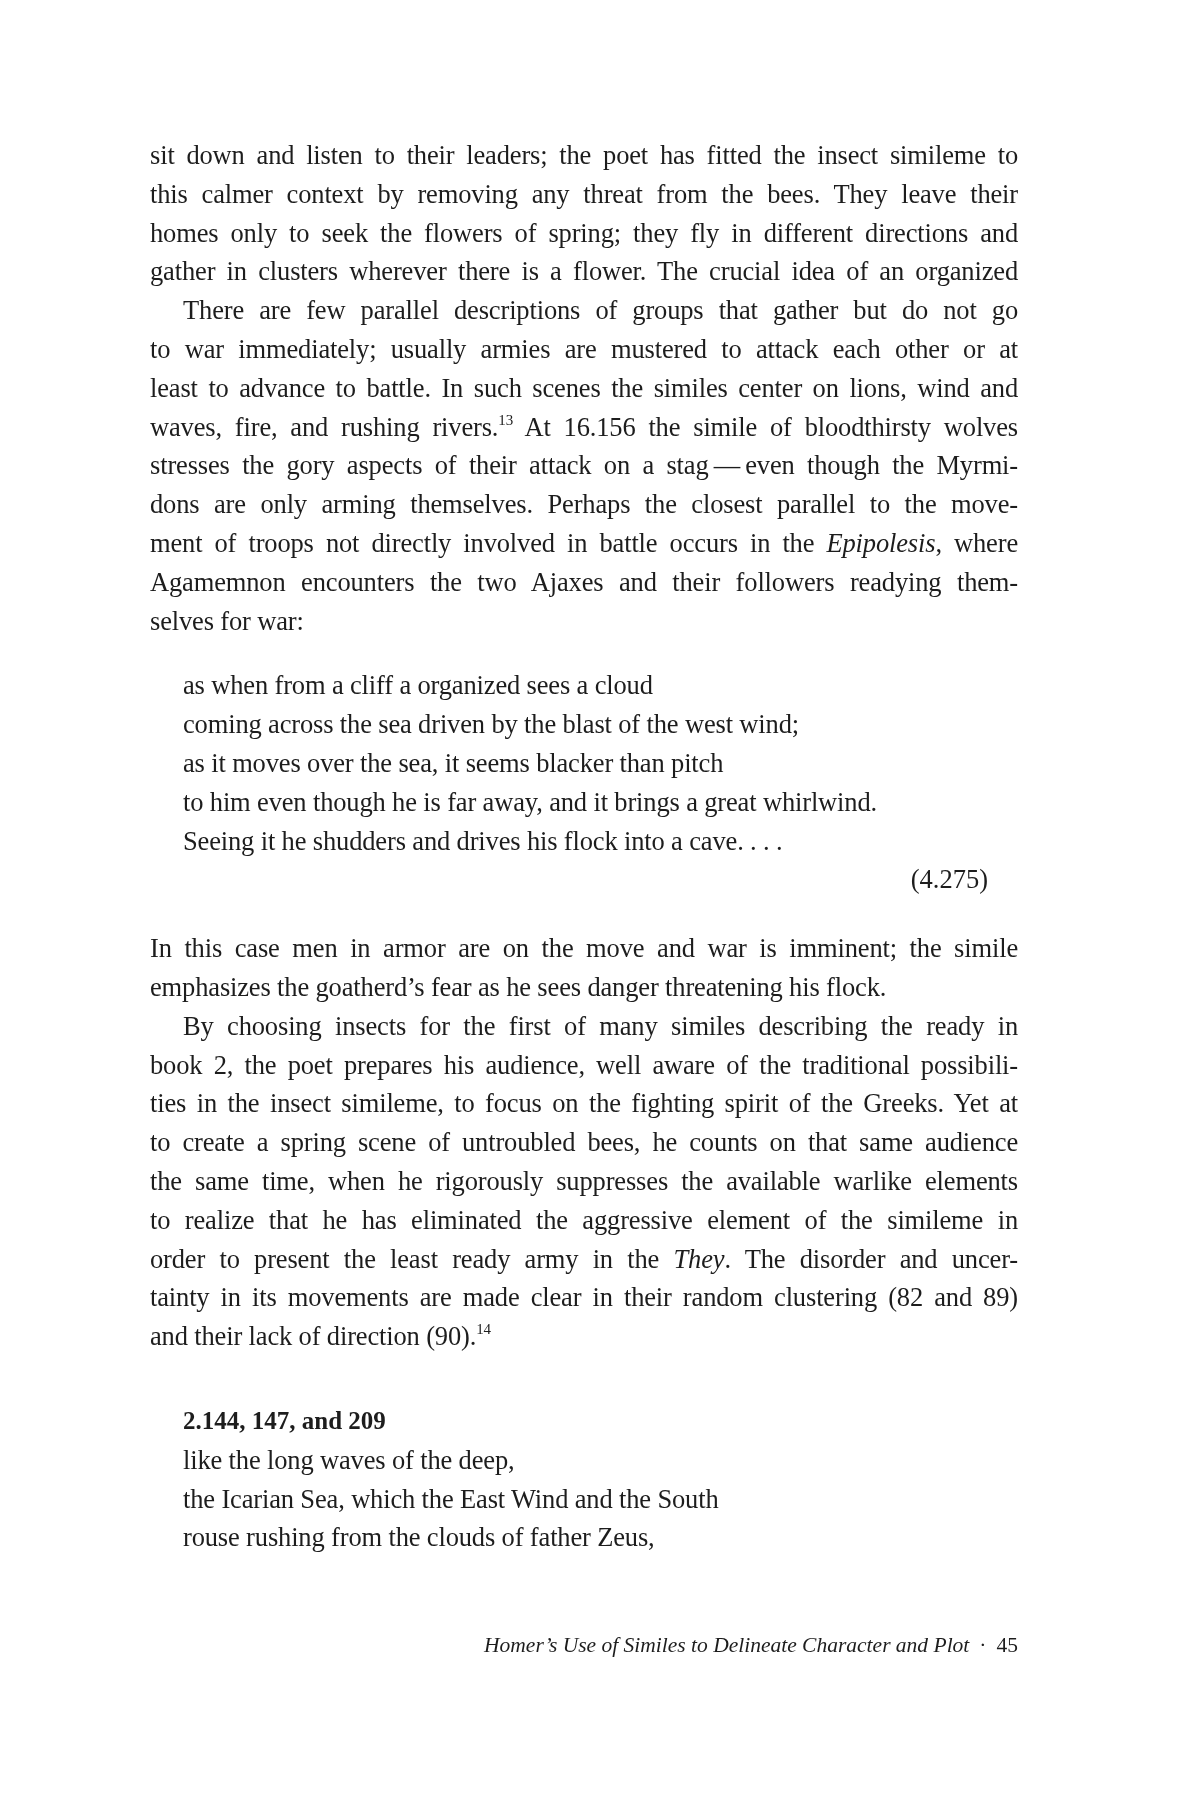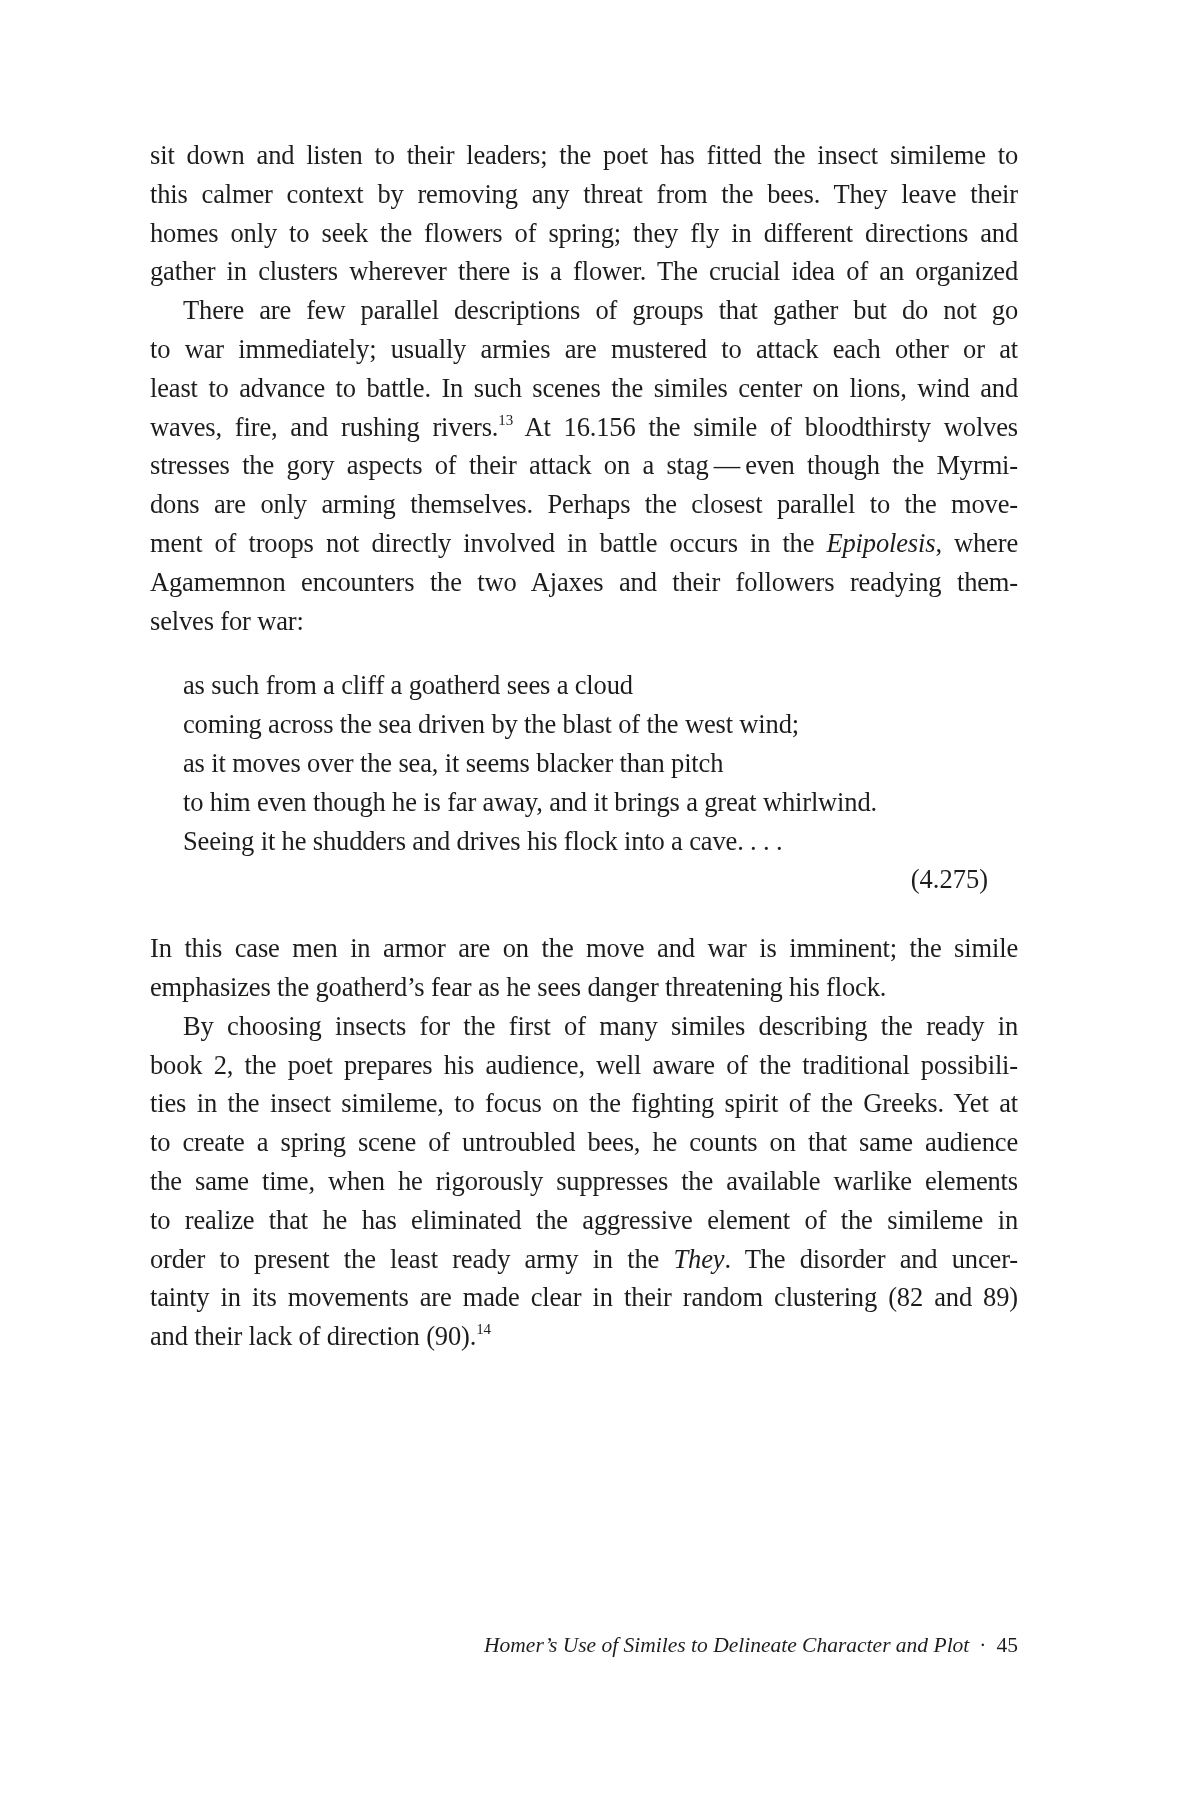--- a/index.html
+++ b/index.html
@@ -101,21 +101,21 @@
     <div class="line">stresses the gory aspects of their attack on a stag — even though the Myrmi-</div>
     <div class="line">dons are only arming themselves. Perhaps the closest parallel to the move-</div>
     <div class="line"><span>ment of troops not directly involved in battle occurs in the </span><i>Epipolesis</i><span>, where</span></div>
     <div class="line">Agamemnon encounters the two Ajaxes and their followers readying them-</div>
     <div class="line last">selves for war:</div>
   </div>
 
   <div class="gap-sm"></div>
 
   <div class="verse">
-    <div class="line">as such from a cliff a goatherd sees a cloud</div>
+    <div class="line">as when from a cliff a organized sees a cloud</div>
     <div class="line">coming across the sea driven by the blast of the west wind;</div>
     <div class="line">as it moves over the sea, it seems blacker than pitch</div>
     <div class="line">to him even though he is far away, and it brings a great whirlwind.</div>
     <div class="line">Seeing it he shudders and drives his flock into a cave. . . .</div>
   </div>
   <div class="cite">(4.275)</div>
 
   <div class="gap-md"></div>
 
   <div class="paragraph">
@@ -130,18 +130,24 @@
     <div class="line">to create a spring scene of untroubled bees, he counts on that same audience</div>
     <div class="line">the same time, when he rigorously suppresses the available warlike elements</div>
     <div class="line">to realize that he has eliminated the aggressive element of the simileme in</div>
     <div class="line"><span>order to present the least ready army in the </span><i>They</i><span>. The disorder and uncer-</span></div>
     <div class="line">tainty in its movements are made clear in their random clustering (82 and 89)</div>
     <div class="line last"><span>and their lack of direction (90).</span><sup>14</sup></div>
   </div>
 
   <div class="gap-lg"></div>
 
+  <div class="verse">
+    <div class="verse-heading">2.144, 147, and 209</div>
+    <div class="line">like the long waves of the deep,</div>
+    <div class="line">the Icarian Sea, which the East Wind and the South</div>
+    <div class="line">rouse rushing from the clouds of father Zeus,</div>
+  </div>
 
 </div>
 
 <div class="running-footer">
   <span class="title">Homer’s Use of Similes to Delineate Character and Plot</span><span class="sep">·</span><span>45</span>
 </div>
 
 </body></html>

